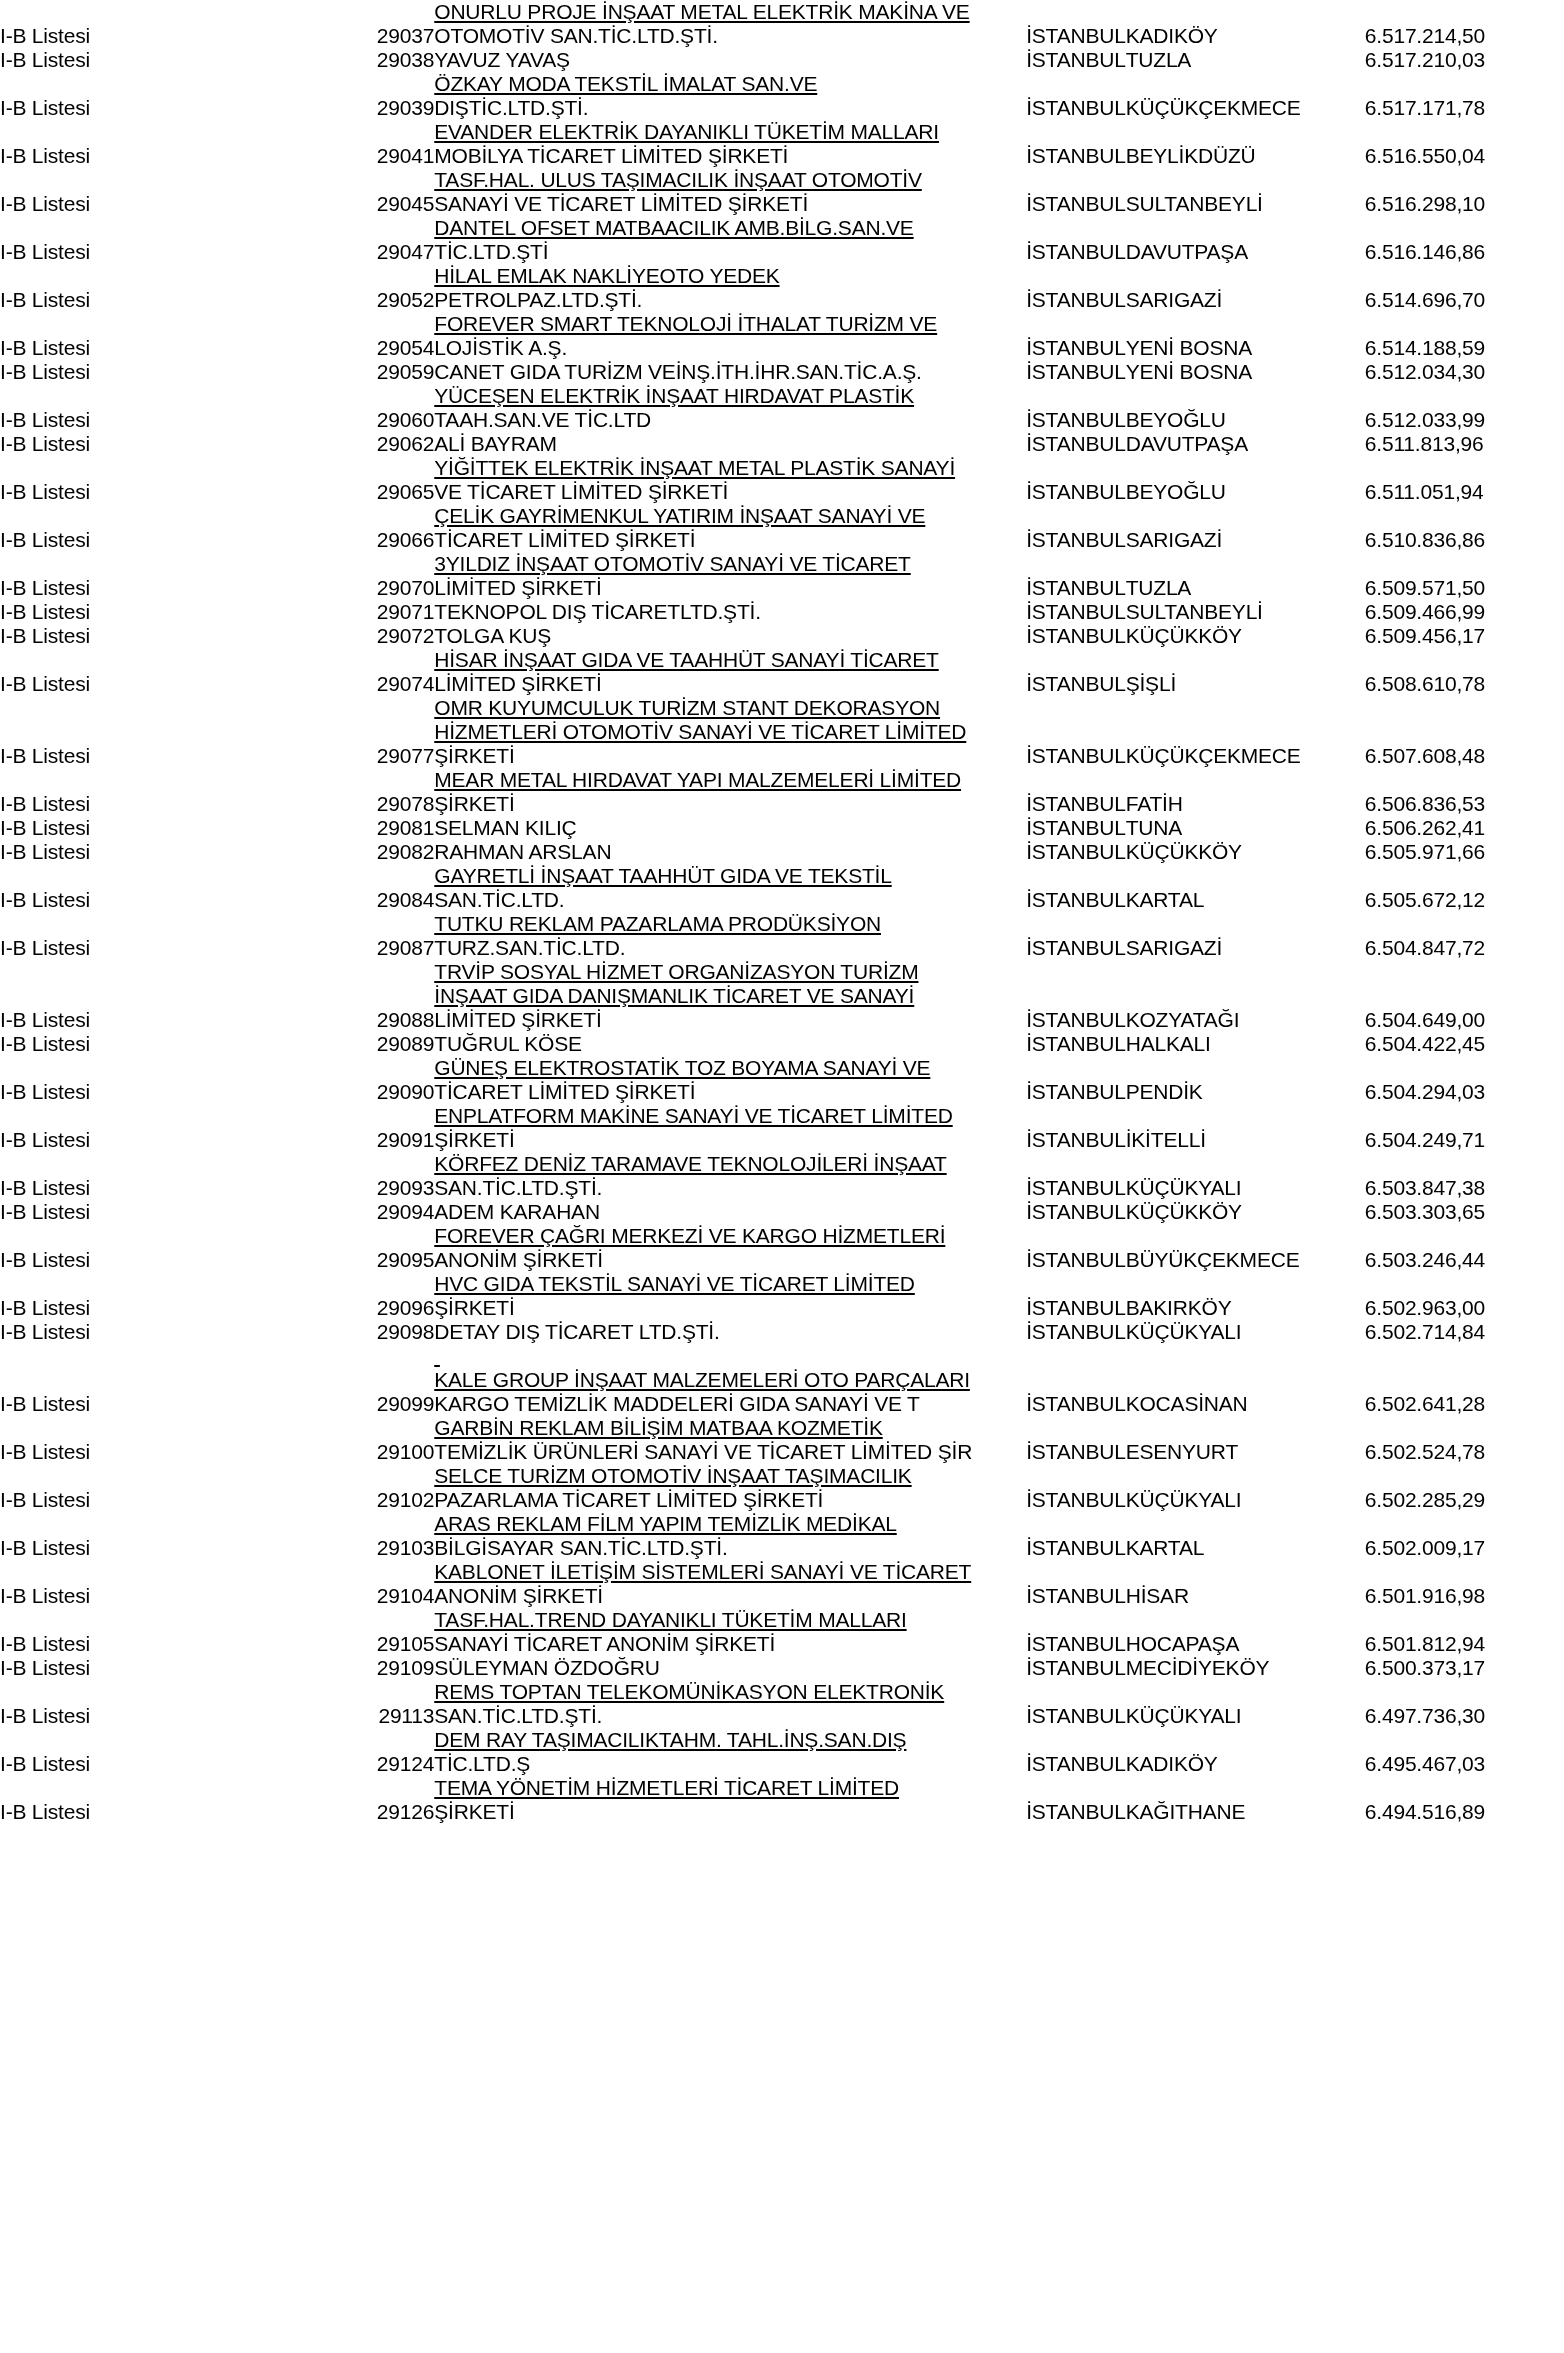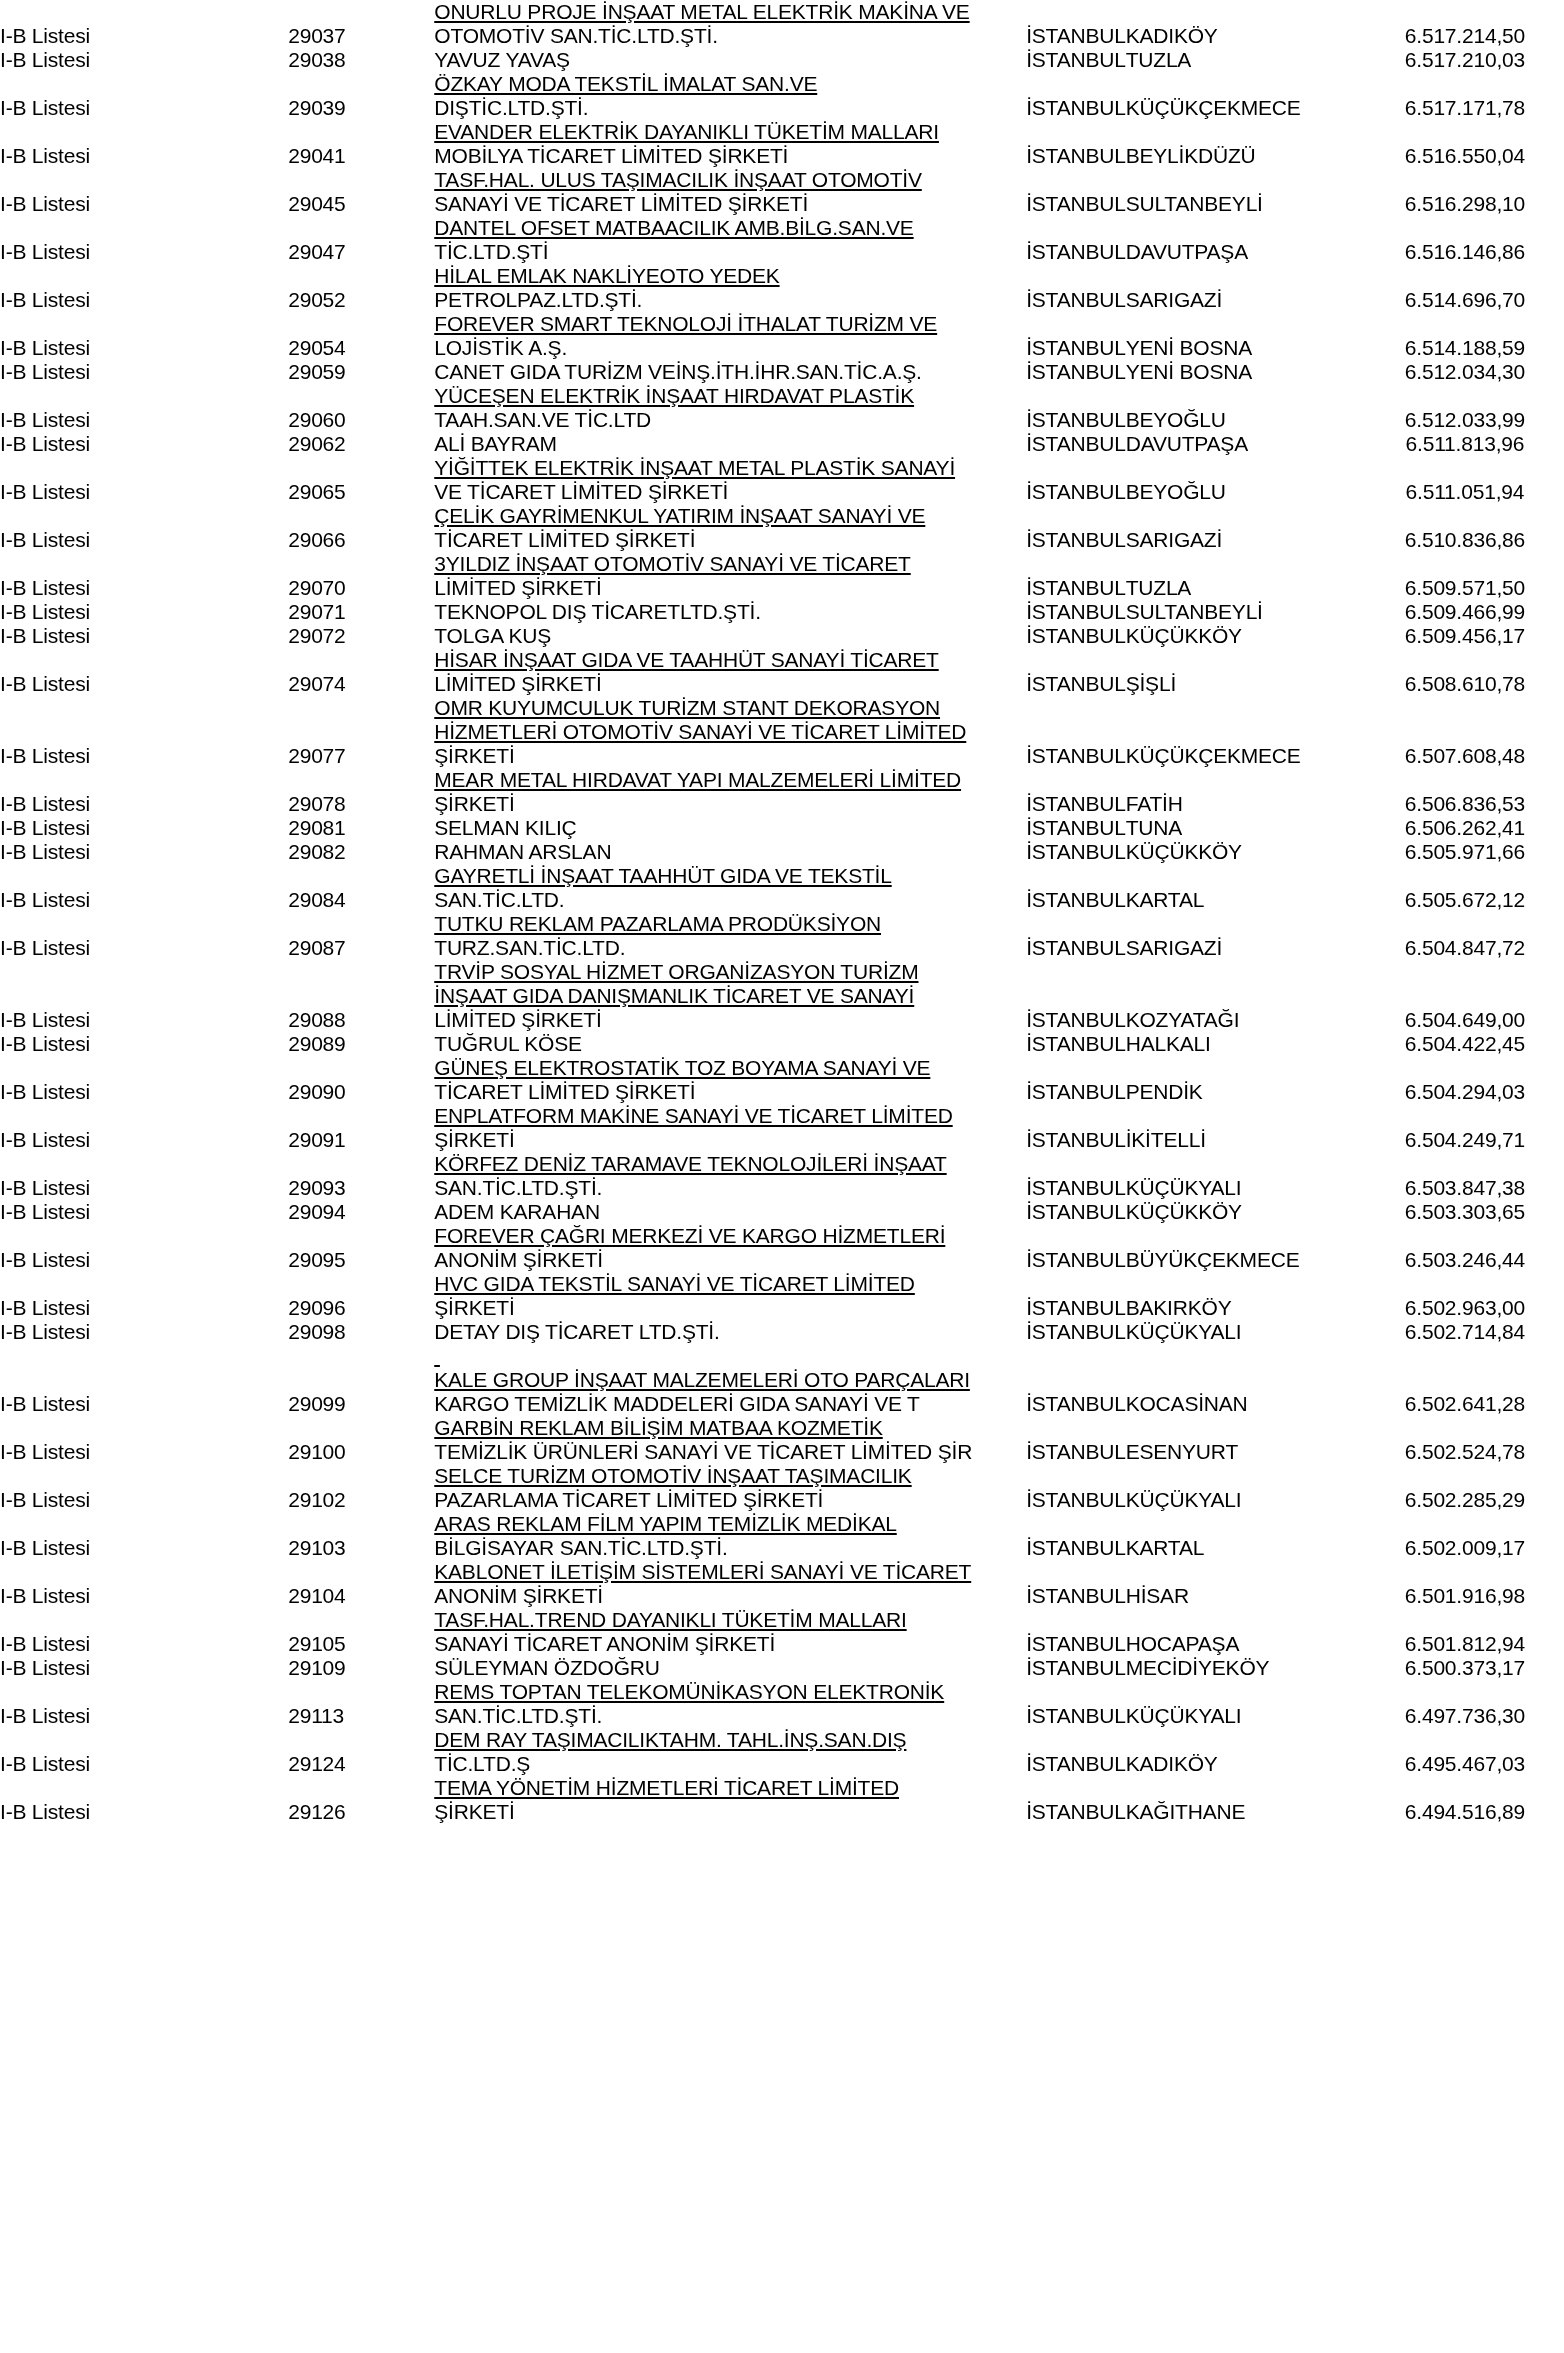--- a/index.html
+++ b/index.html
@@ -37,25 +37,25 @@
   }
   
   col.c-list   { width: 288px; }
   col.c-seq    { width: 146px; }
   col.c-name   { width: 528px; }
   col.c-prov   { width: 163px; }
   col.c-dist   { width: 239px; }
   col.c-amt    { width: 200px; }
 
   td.list  { text-align: left;  padding-left: 1.5px; }
-  td.seq   { text-align: left; padding-right: 7px; }
+  td.seq   { text-align: right; padding-right: 7px; }
   td.name  { text-align: left; }
   td.prov  { text-align: right;  padding-left: 3.1px; }
   td.dist  { text-align: left;  padding-left: 3.1px; }
-  td.amt   { text-align: center; padding-right: 3.1px; }
+  td.amt   { text-align: left; padding-right: 3.1px; }
 
   
   .namewrap {
     display: block;
   }
   .namewrap .cont {
     display: block;
     text-align: left;
     line-height: 24px;
     text-decoration: underline;

